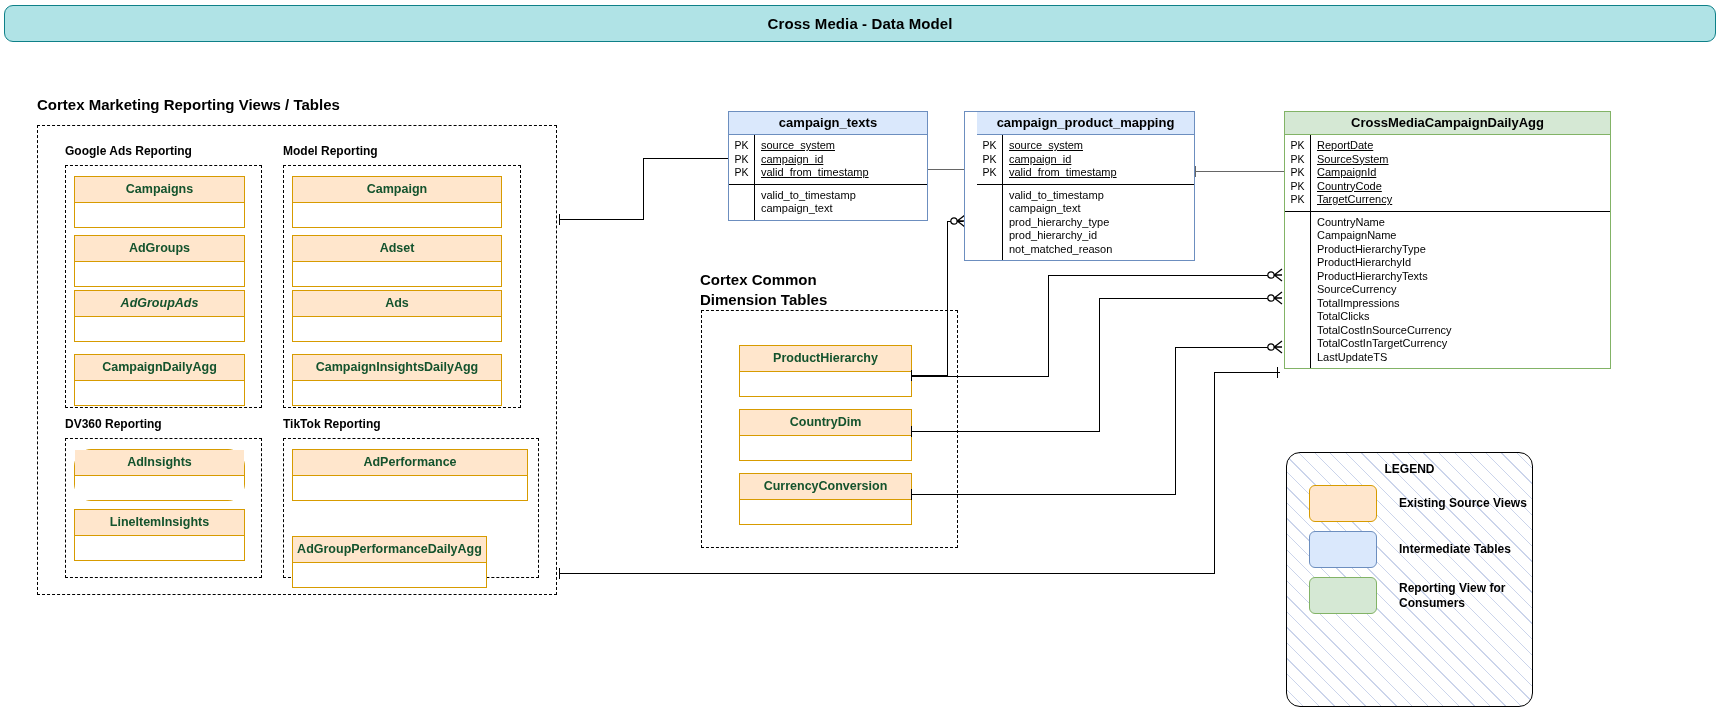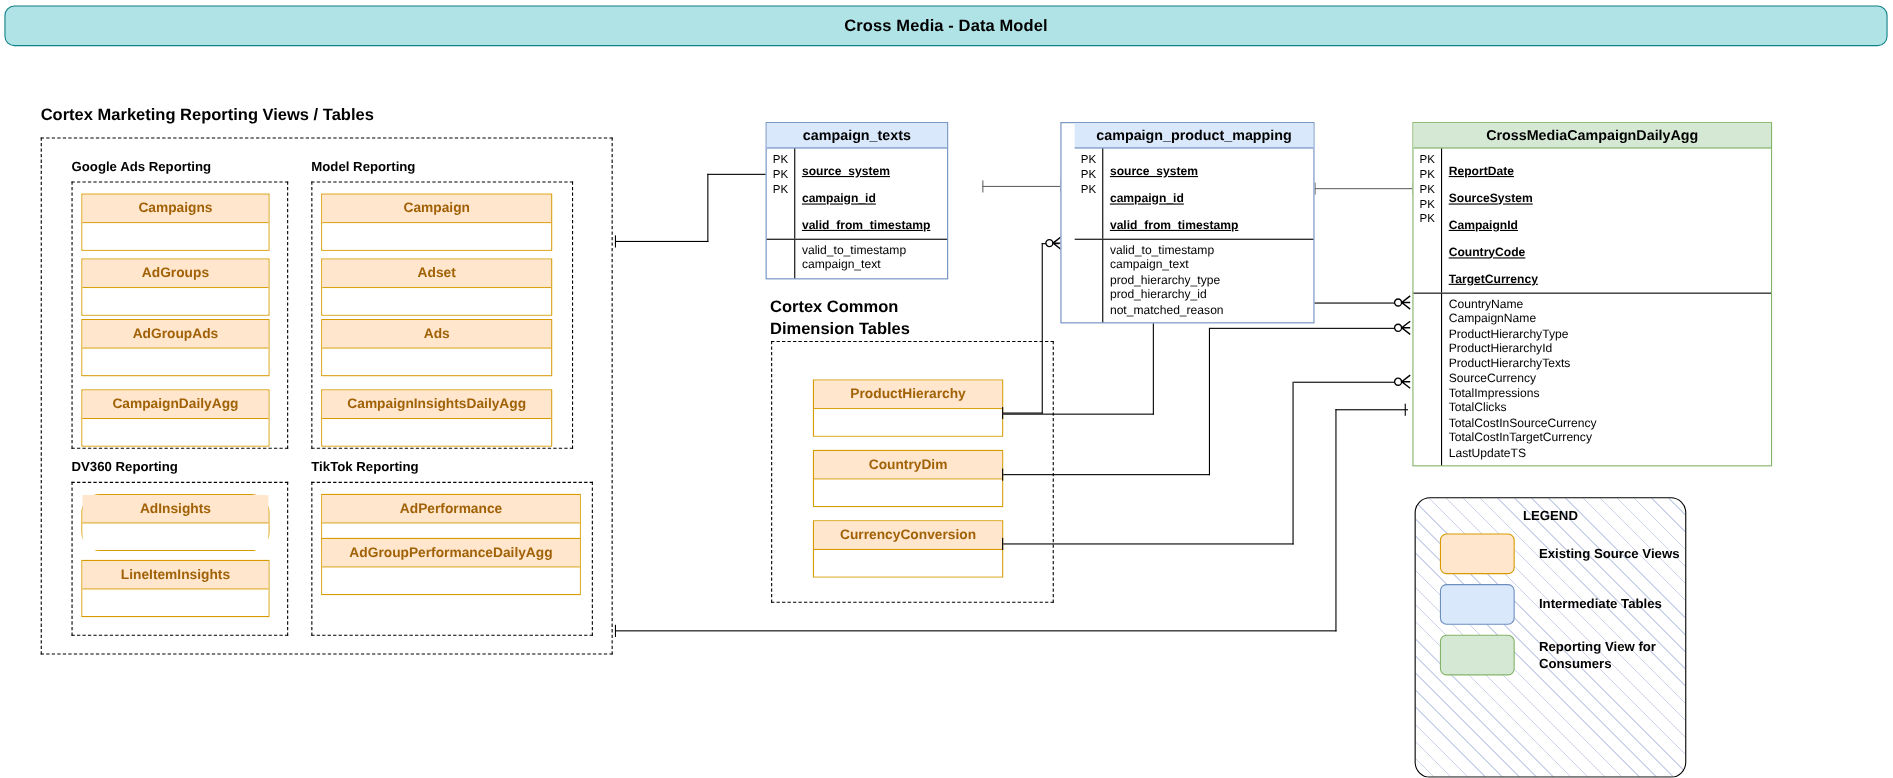--- a/index.html
+++ b/index.html
@@ -56,21 +56,21 @@
     position: absolute;
     border: 1px solid #d79b00;
     background: #ffffff;
   }
   .ent .ent-head {
     background: #ffe6cc;
     border-bottom: 1px solid #d79b00;
     text-align: center;
     font-size: 12.5px;
     font-weight: bold;
-    color: #a16207;
+    color: #14532d;
     line-height: 25px;
     height: 26px;
     white-space: nowrap;
     overflow: hidden;
   }
   .ent .ent-body { height: 24px; background: #ffffff; }
 
   
   .ertable {
     position: absolute;
@@ -97,21 +97,21 @@
   }
   .er-keycol.nokeys { border-right: 1px solid #000; }
   .er-fieldcol { flex: 1; padding: 4px 0 4px 6px; }
   .er-key {
     font-size: 10.5px; color: #000; line-height: 13.5px;
     text-align: center; white-space: nowrap;
   }
   .er-field {
     font-size: 11px; color: #000; line-height: 13.5px; white-space: nowrap;
   }
-  .er-field.pk { font-weight: bold; text-decoration: underline; margin-top: 11px; }
+  .er-field.pk { font-weight: normal; text-decoration: underline; }
 
   
   .legend {
     position: absolute;
     border: 1.5px solid #000;
     border-radius: 14px;
     background-color: #ffffff;
     background-image: repeating-linear-gradient(
       45deg,
       rgba(140,160,210,.45) 0px,
@@ -172,21 +172,21 @@
   <div class="dashed" style="left:65px; top:165px; width:197px; height:243px;"></div>
 
   <div class="ent" style="left:74px; top:176px; width:171px;">
     <div class="ent-head">Campaigns</div>
     <div class="ent-body"></div>
   </div>
   <div class="ent" style="left:74px; top:235px; width:171px;">
     <div class="ent-head">AdGroups</div>
     <div class="ent-body"></div>
   </div>
-  <div class="ent" style="left:74px; top:290px; width:171px;">
+  <div class="ent" style="left:74px; top:290px; width:171px;font-style:italic;">
     <div class="ent-head">AdGroupAds</div>
     <div class="ent-body"></div>
   </div>
   <div class="ent" style="left:74px; top:354px; width:171px;">
     <div class="ent-head">CampaignDailyAgg</div>
     <div class="ent-body"></div>
   </div>
 
   <div class="sub-heading" style="left:283px; top:144px;">Model Reporting</div>
   <div class="dashed" style="left:283px; top:165px; width:238px; height:243px;"></div>
@@ -220,21 +220,21 @@
     <div class="ent-body"></div>
   </div>
 
   <div class="sub-heading" style="left:283px; top:417px;">TikTok Reporting</div>
   <div class="dashed" style="left:283px; top:438px; width:256px; height:140px;"></div>
 
   <div class="ent" style="left:292px; top:449px; width:236px;">
     <div class="ent-head">AdPerformance</div>
     <div class="ent-body"></div>
   </div>
-  <div class="ent" style="left:292px; top:489px; width:236px;">
+  <div class="ent" style="left:292px; top:536px; width:195px;">
     <div class="ent-head">AdGroupPerformanceDailyAgg</div>
     <div class="ent-body"></div>
   </div>
 
   <div class="heading" style="left:700px; top:270px;">Cortex Common
 Dimension Tables</div>
   <div class="dashed" style="left:701px; top:310px; width:257px; height:238px;"></div>
 
   <div class="ent" style="left:739px; top:345px; width:173px;">
     <div class="ent-head">ProductHierarchy</div>
@@ -297,21 +297,21 @@
     <circle cx="4" cy="7" r="3.2" fill="#fff" stroke="#000" stroke-width="1.2"></circle>
     <path d="M15 1 L7.3 7 L15 13 M7.3 7 L15 7" fill="none" stroke="#000" stroke-width="1.3"></path>
   </svg>
 
   <div class="ln h" style="left:560px; top:573px; width:655px;"></div>
   <div class="ln v" style="left:1214px; top:372px; height:202px;"></div>
   <div class="ln h" style="left:1214px; top:372px; width:66px;"></div>
   <div class="tick" style="left:559px; top:568px;"></div>
   <div class="tick" style="left:1277px; top:367px;"></div>
 
-  <div class="ertable blue" style="left:696px; top:111px; width:166px;">
+  <div class="ertable blue" style="left:728px; top:111px; width:200px;">
     <div class="er-head">campaign_texts</div>
     <div class="er-section keys">
       <div class="er-keycol">
         <div class="er-key">PK</div>
         <div class="er-key">PK</div>
         <div class="er-key">PK</div>
       </div>
       <div class="er-fieldcol">
         <div class="er-field pk">source_system</div>
         <div class="er-field pk">campaign_id</div>

